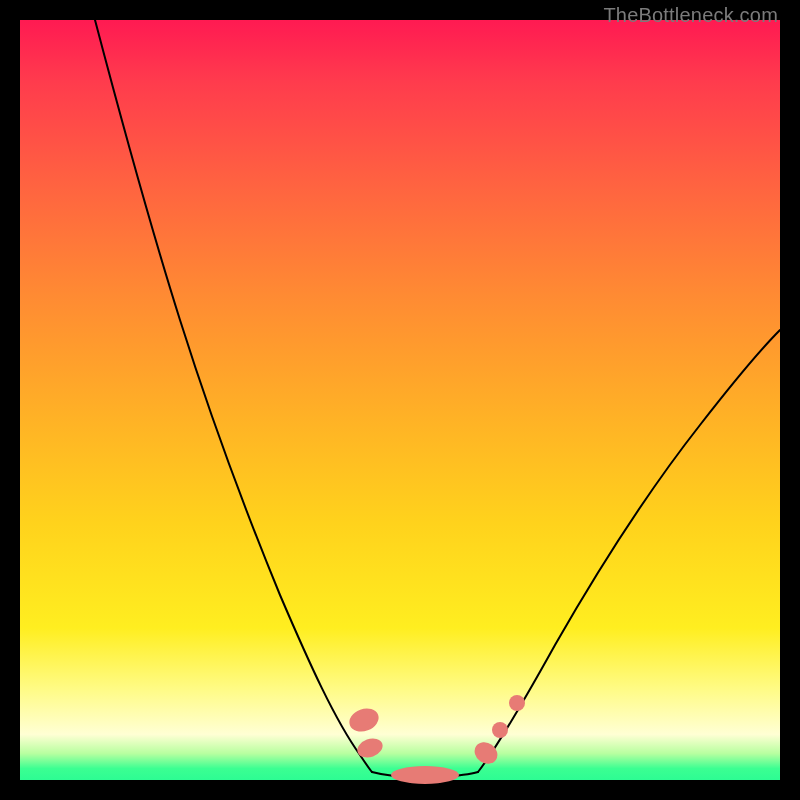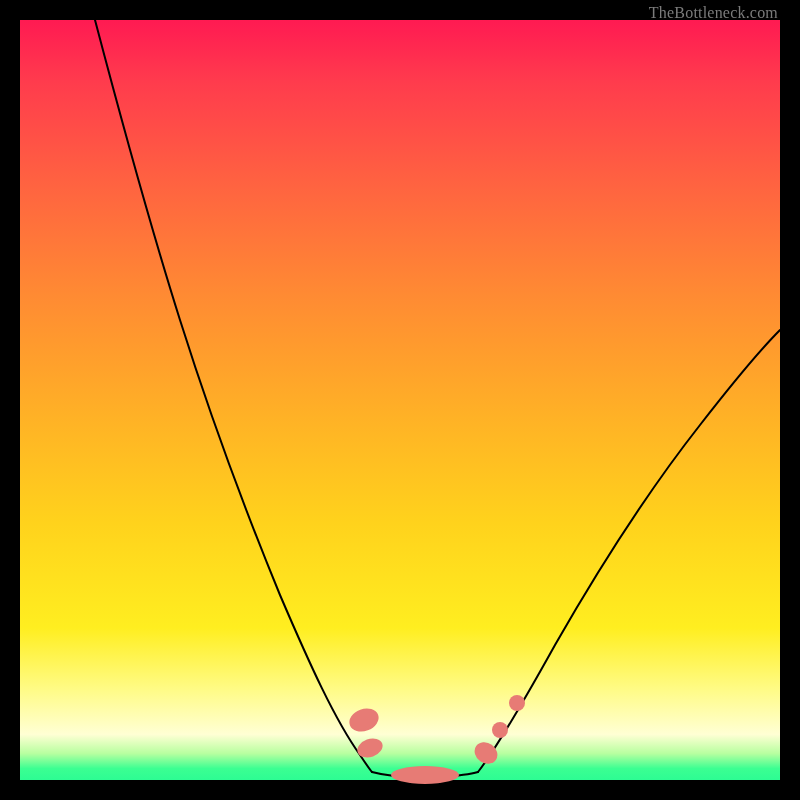--- a/index.html
+++ b/index.html
@@ -37,22 +37,22 @@
       #b8ffa0 96.5%,
       #3bff92 98.5%,
       #2dfc93 100%
     );
   }
   .watermark {
     position: absolute;
     top: 4px;
     right: 22px;
     color: #7b7b7b;
-    font-family: Liberation Serif, serif;
-    font-size: 16px;
+    font-family: Liberation Sans, sans-serif;
+    font-size: 20px;
     letter-spacing: 0.2px;
     user-select: none;
     text-align: center;
   }
   svg.curve {
     position: absolute;
     left: 0;
     top: 0;
     width: 760px;
     height: 760px;

